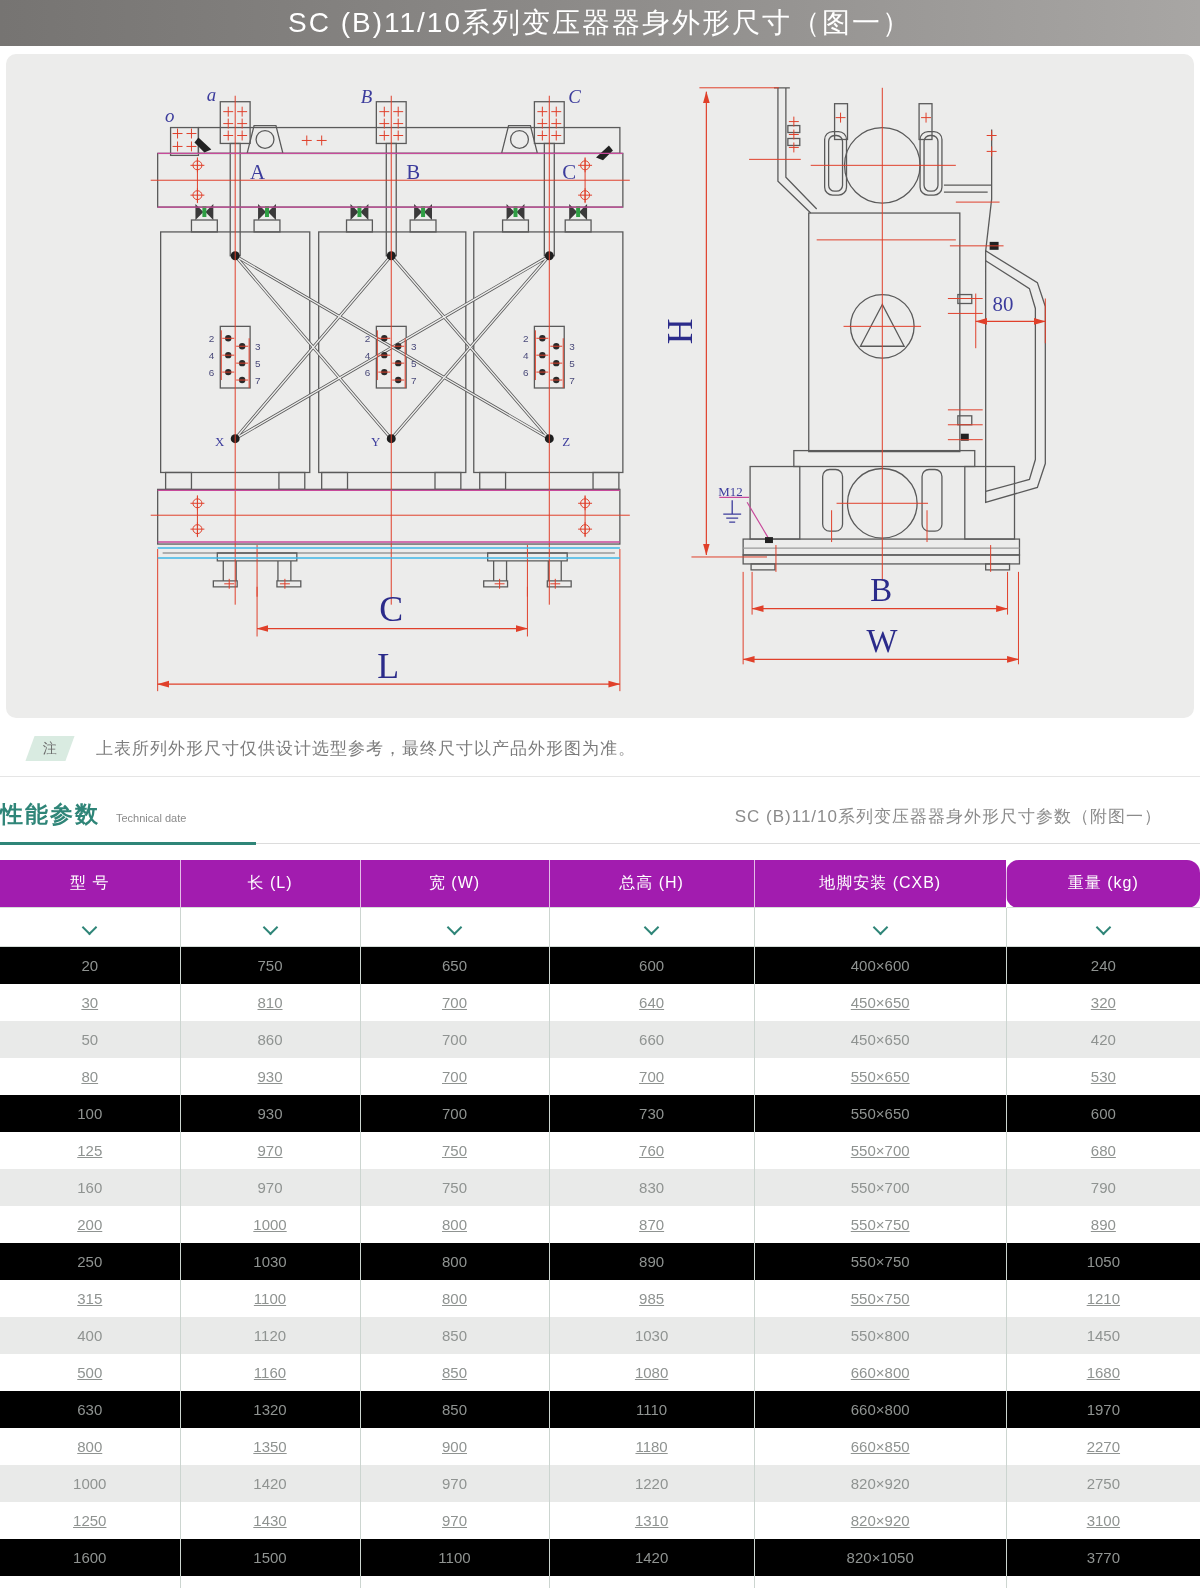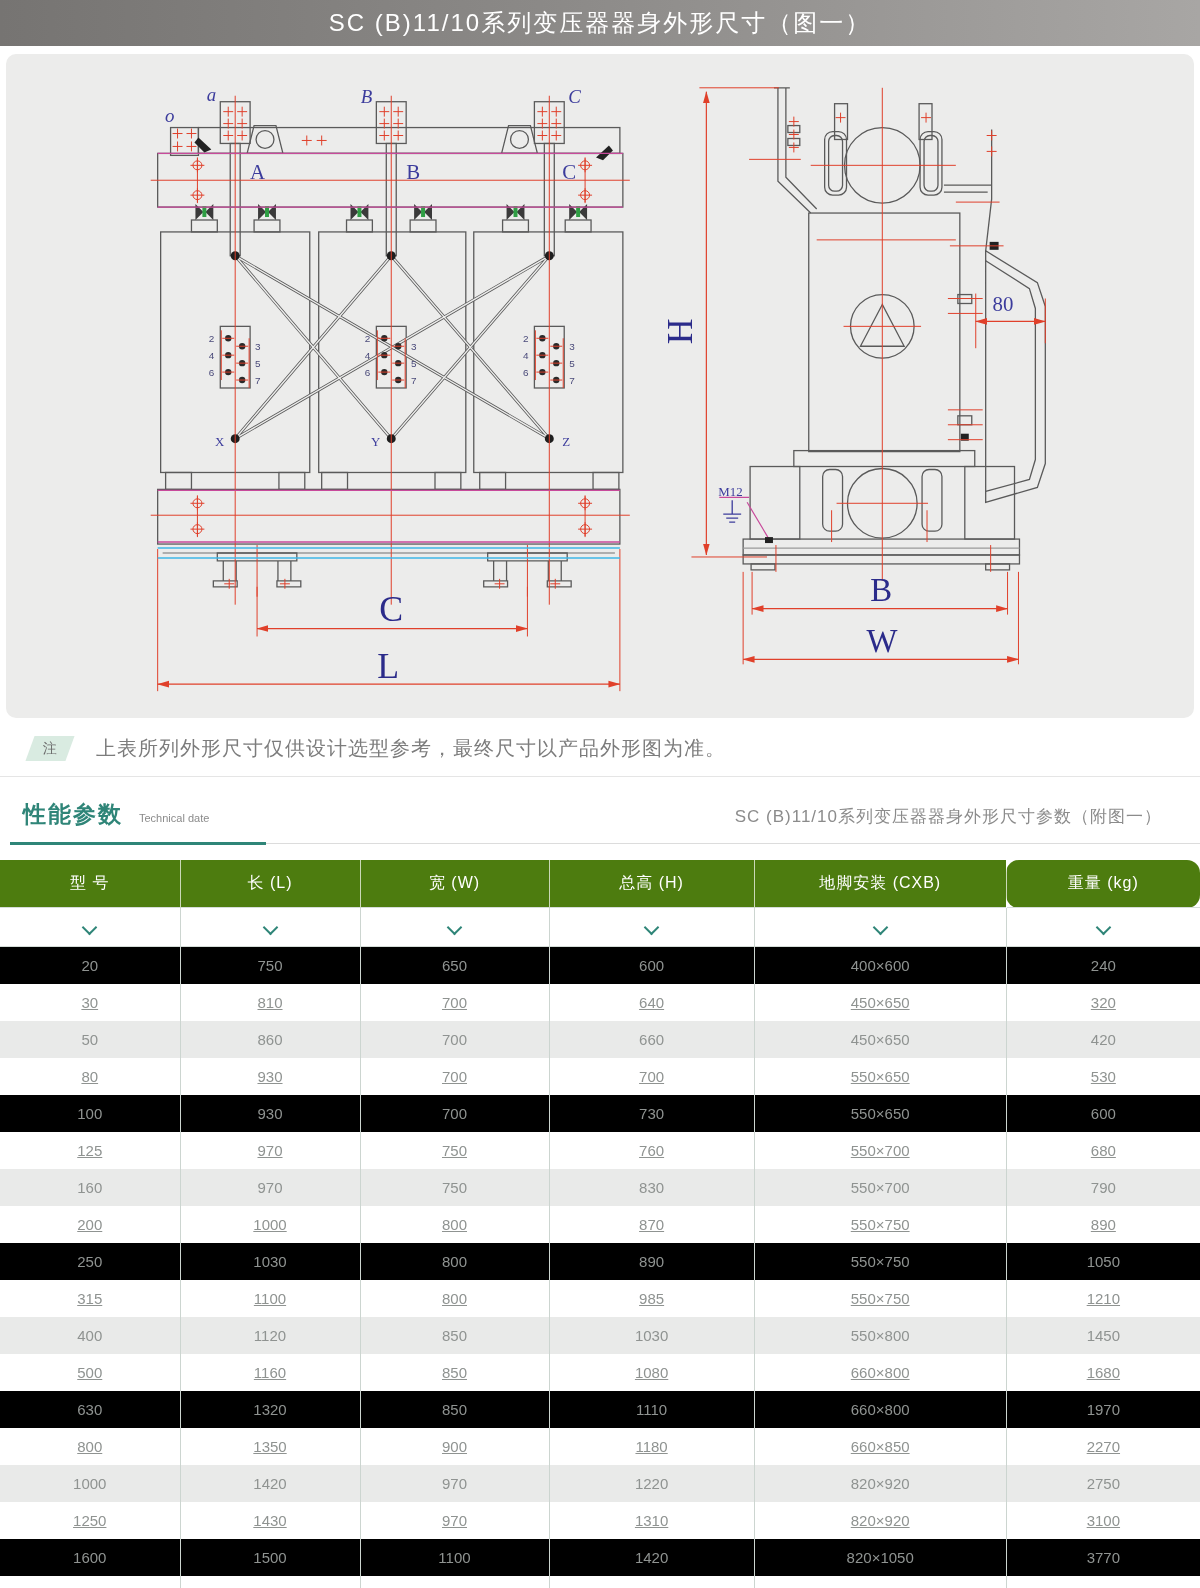--- a/index.html
+++ b/index.html
@@ -1,40 +1,40 @@
 <!DOCTYPE html>
 <html><head>
 <meta charset="utf-8">
 <style>
   html,body{margin:0;padding:0;}
   body{width:1200px;height:1588px;overflow:hidden;background:#fff;
        font-family:"Liberation Sans",sans-serif;}
   
   .topbar{height:46px;background:linear-gradient(90deg,#767472,#8b8987 45%,#a8a6a4);
           display:flex;align-items:center;justify-content:center;
-          color:#fff;font-size:24px;letter-spacing:2px;}
+          color:#fff;font-size:28px;letter-spacing:2px;}
   
   .panel{margin:8px 6px 0 6px;height:664px;background:#ececeb;border-radius:10px;overflow:hidden;}
   .panel svg{display:block;width:100%;height:100%;}
   
   .note-row{display:flex;align-items:center;margin:17px 0 0 30px;height:26px;}
   .note-badge{background:#d9ebe1;transform:skewX(-20deg);padding:3px 13px;}
   .note-badge span{display:inline-block;transform:skewX(20deg);color:#6b6b6b;font-size:14px;}
-  .note-text{margin-left:26px;color:#7c7c7c;font-size:20px;letter-spacing:1px;}
+  .note-text{margin-left:26px;color:#7c7c7c;font-size:17px;letter-spacing:1px;}
   .divider{margin-top:15px;border-top:1px solid #e5e5e5;}
   
   .section-head{position:relative;display:flex;align-items:baseline;
-                padding:22px 0 13px 13px;border-bottom:1px solid #dcdcdc;margin-left:10px;}
+                padding:22px 0 13px 0;border-bottom:1px solid #dcdcdc;}
   .sec-zh{color:#2f8578;font-size:23px;font-weight:bold;letter-spacing:2px;}
   .sec-en{color:#8b8b8b;font-size:11px;margin-left:16px;}
   .sec-right{margin-left:auto;color:#8b8b8b;font-size:17px;padding-right:38px;letter-spacing:1px;}
   .sec-underline{position:absolute;left:0;bottom:-2px;width:256px;height:3px;background:#2f8578;}
   
   table{width:100%;border-collapse:collapse;table-layout:fixed;margin-top:16px;}
-  thead th{background:#4d7c0f;color:#fff;font-weight:normal;font-size:16px;height:45px;
+  thead th{background:#a21caf;color:#fff;font-weight:normal;font-size:16px;height:45px;
            border-right:1px solid rgba(255,255,255,.7);letter-spacing:1px;}
   thead th:last-child{border-right:none;border-radius:13px;}
   tr.chev td{height:36px;background:#fff;text-align:center;}
   .chev-i{display:inline-block;width:9px;height:9px;border-right:2px solid #2f8578;
           border-bottom:2px solid #2f8578;transform:rotate(45deg);margin-top:-4px;}
   tbody td{height:35px;text-align:center;font-size:15px;color:#8f9391;
            border-right:1px solid #ccd5d0;}
   tbody td:last-child{border-right:none;margin-top:31px;}
   tbody tr:first-child td{border-top:1px solid #d5ddd8;}
   tr.r-green td{background:#000000;}

